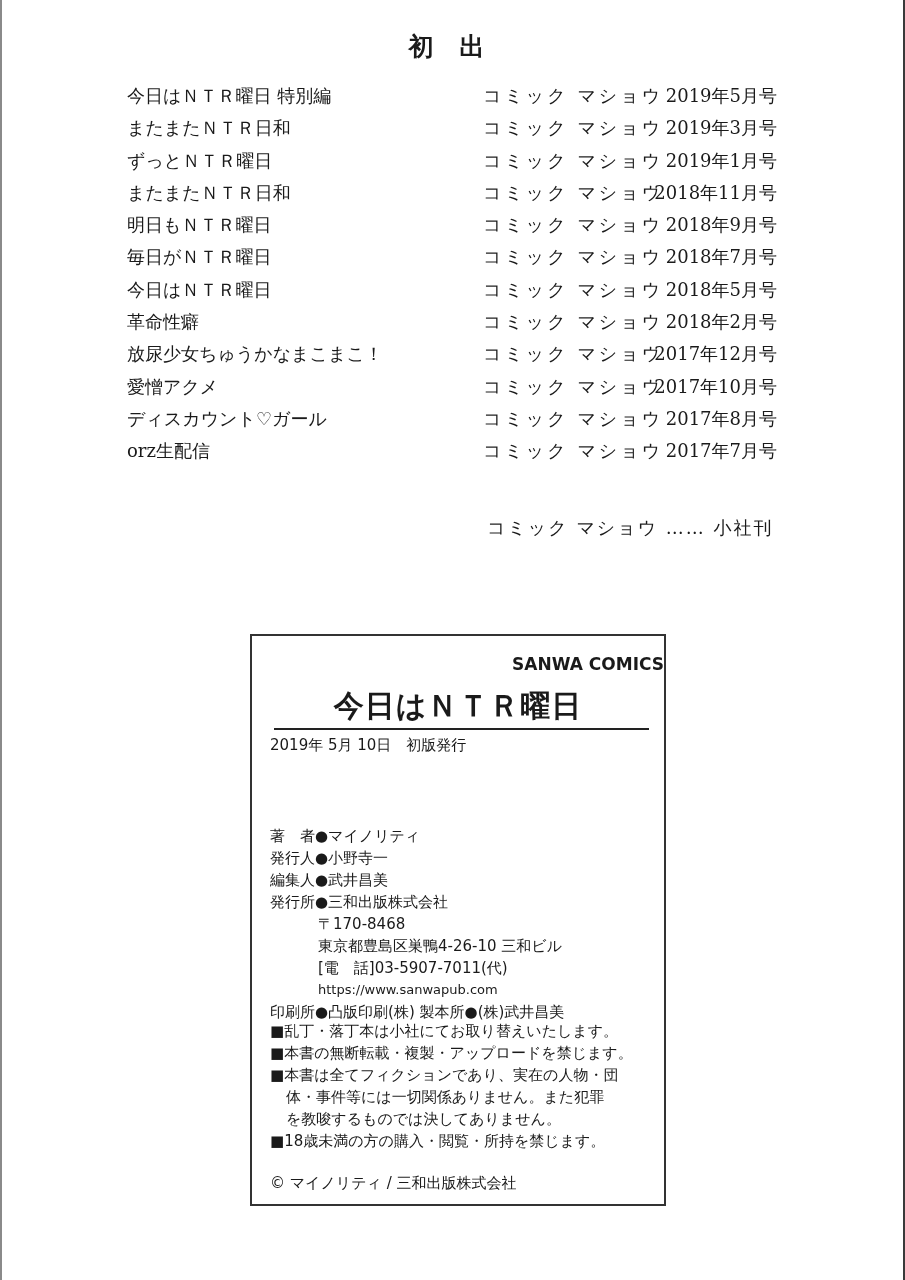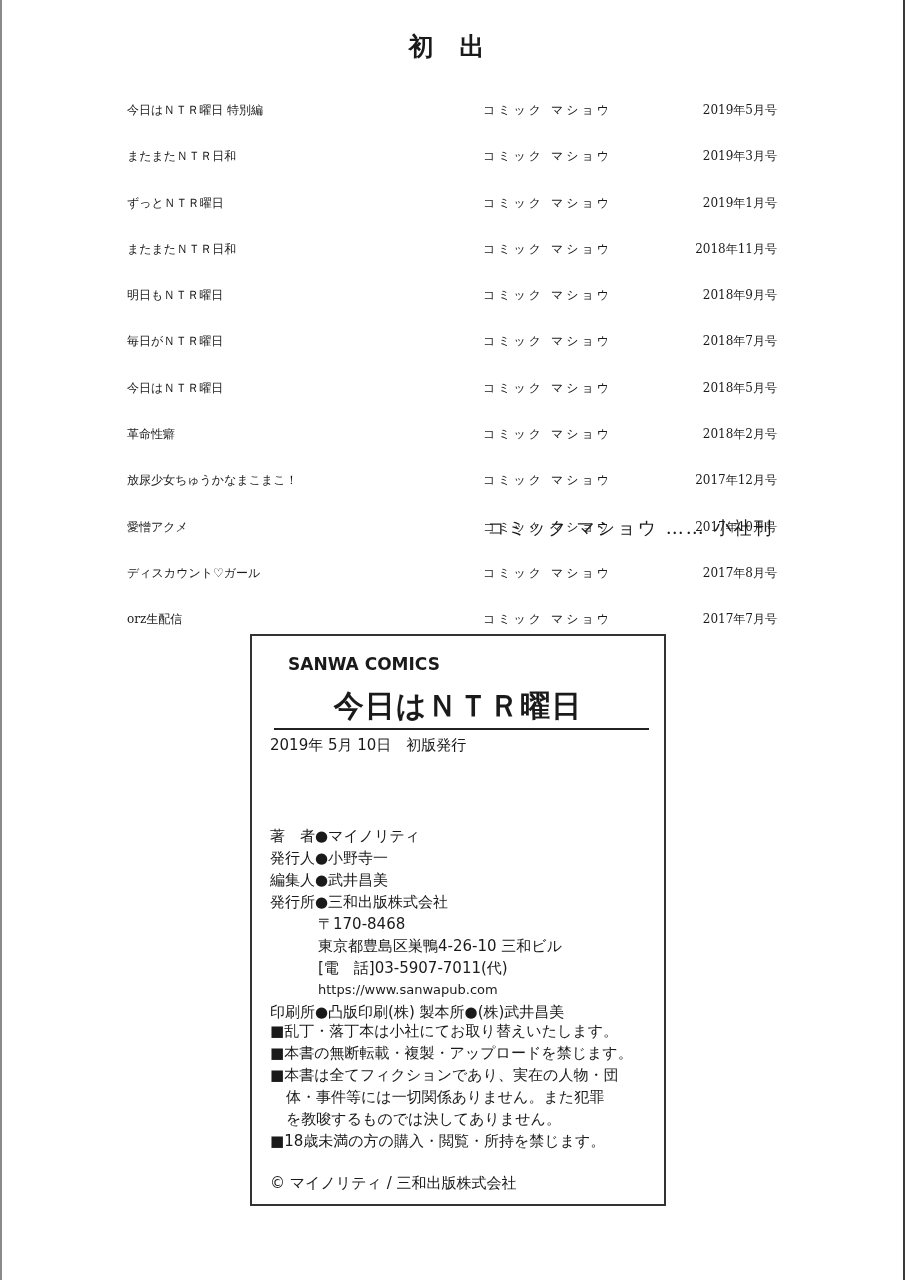--- a/index.html
+++ b/index.html
@@ -12,36 +12,36 @@
 
   .serif { font-family: "DejaVu Serif", "Liberation Serif", serif; }
   .sans { font-family: "DejaVu Sans", "Liberation Sans", sans-serif; }
 
   .title {
     position: absolute; top: 30px; left: 0; width: 893px; text-align: center;
     font-size: 25px; font-weight: bold; letter-spacing: 26px; text-indent: 26px;
   }
 
   .first-appearance { position: absolute; top: 80px; left: 127px; width: 660px; }
-  .fa-row { position: relative; height: 32.3px; font-size: 12px; line-height: 32px; margin-top: 14px; }
+  .fa-row { position: relative; height: 32.3px; font-size: 18px; line-height: 32px; }
   .fa-title { position: absolute; left: 0; top: 0; white-space: nowrap; }
   .fa-mag { position: absolute; left: 356px; top: 0; white-space: nowrap; letter-spacing: 3px; }
   .fa-issue { position: absolute; right: 10px; top: 0; white-space: nowrap; }
 
   .publisher-note {
     position: absolute; top: 516px; left: 487px; font-size: 18px; white-space: nowrap; letter-spacing: 2px;
   }
 
   .colophon {
     position: absolute; left: 250px; top: 634px; width: 416px; height: 572px;
     border: 2px solid #333; box-sizing: border-box;
   }
   .imprint {
-    position: absolute; top: 18px; left: 0; width: 100%; text-align: left;
-    font-size: 17px; font-weight: bold; padding-left: 36px;
+    position: absolute; top: 18px; left: 0; width: 100%; text-align: right;
+    font-size: 17px; font-weight: bold;
   }
   .book-title {
     position: absolute; top: 50px; left: 0; width: 100%; text-align: center;
     font-size: 30px; font-weight: bold; letter-spacing: 1px;
   }
   .title-rule { position: absolute; top: 92px; left: 22px; width: 375px; height: 2px; background: #222; }
   .pub-date { position: absolute; top: 100px; left: 18px; font-size: 15px; white-space: nowrap; }
 
   .credits { position: absolute; top: 164px; left: 18px; font-size: 15px; line-height: 22px; margin-top: 25px; }
   .credit-line { white-space: nowrap; }

